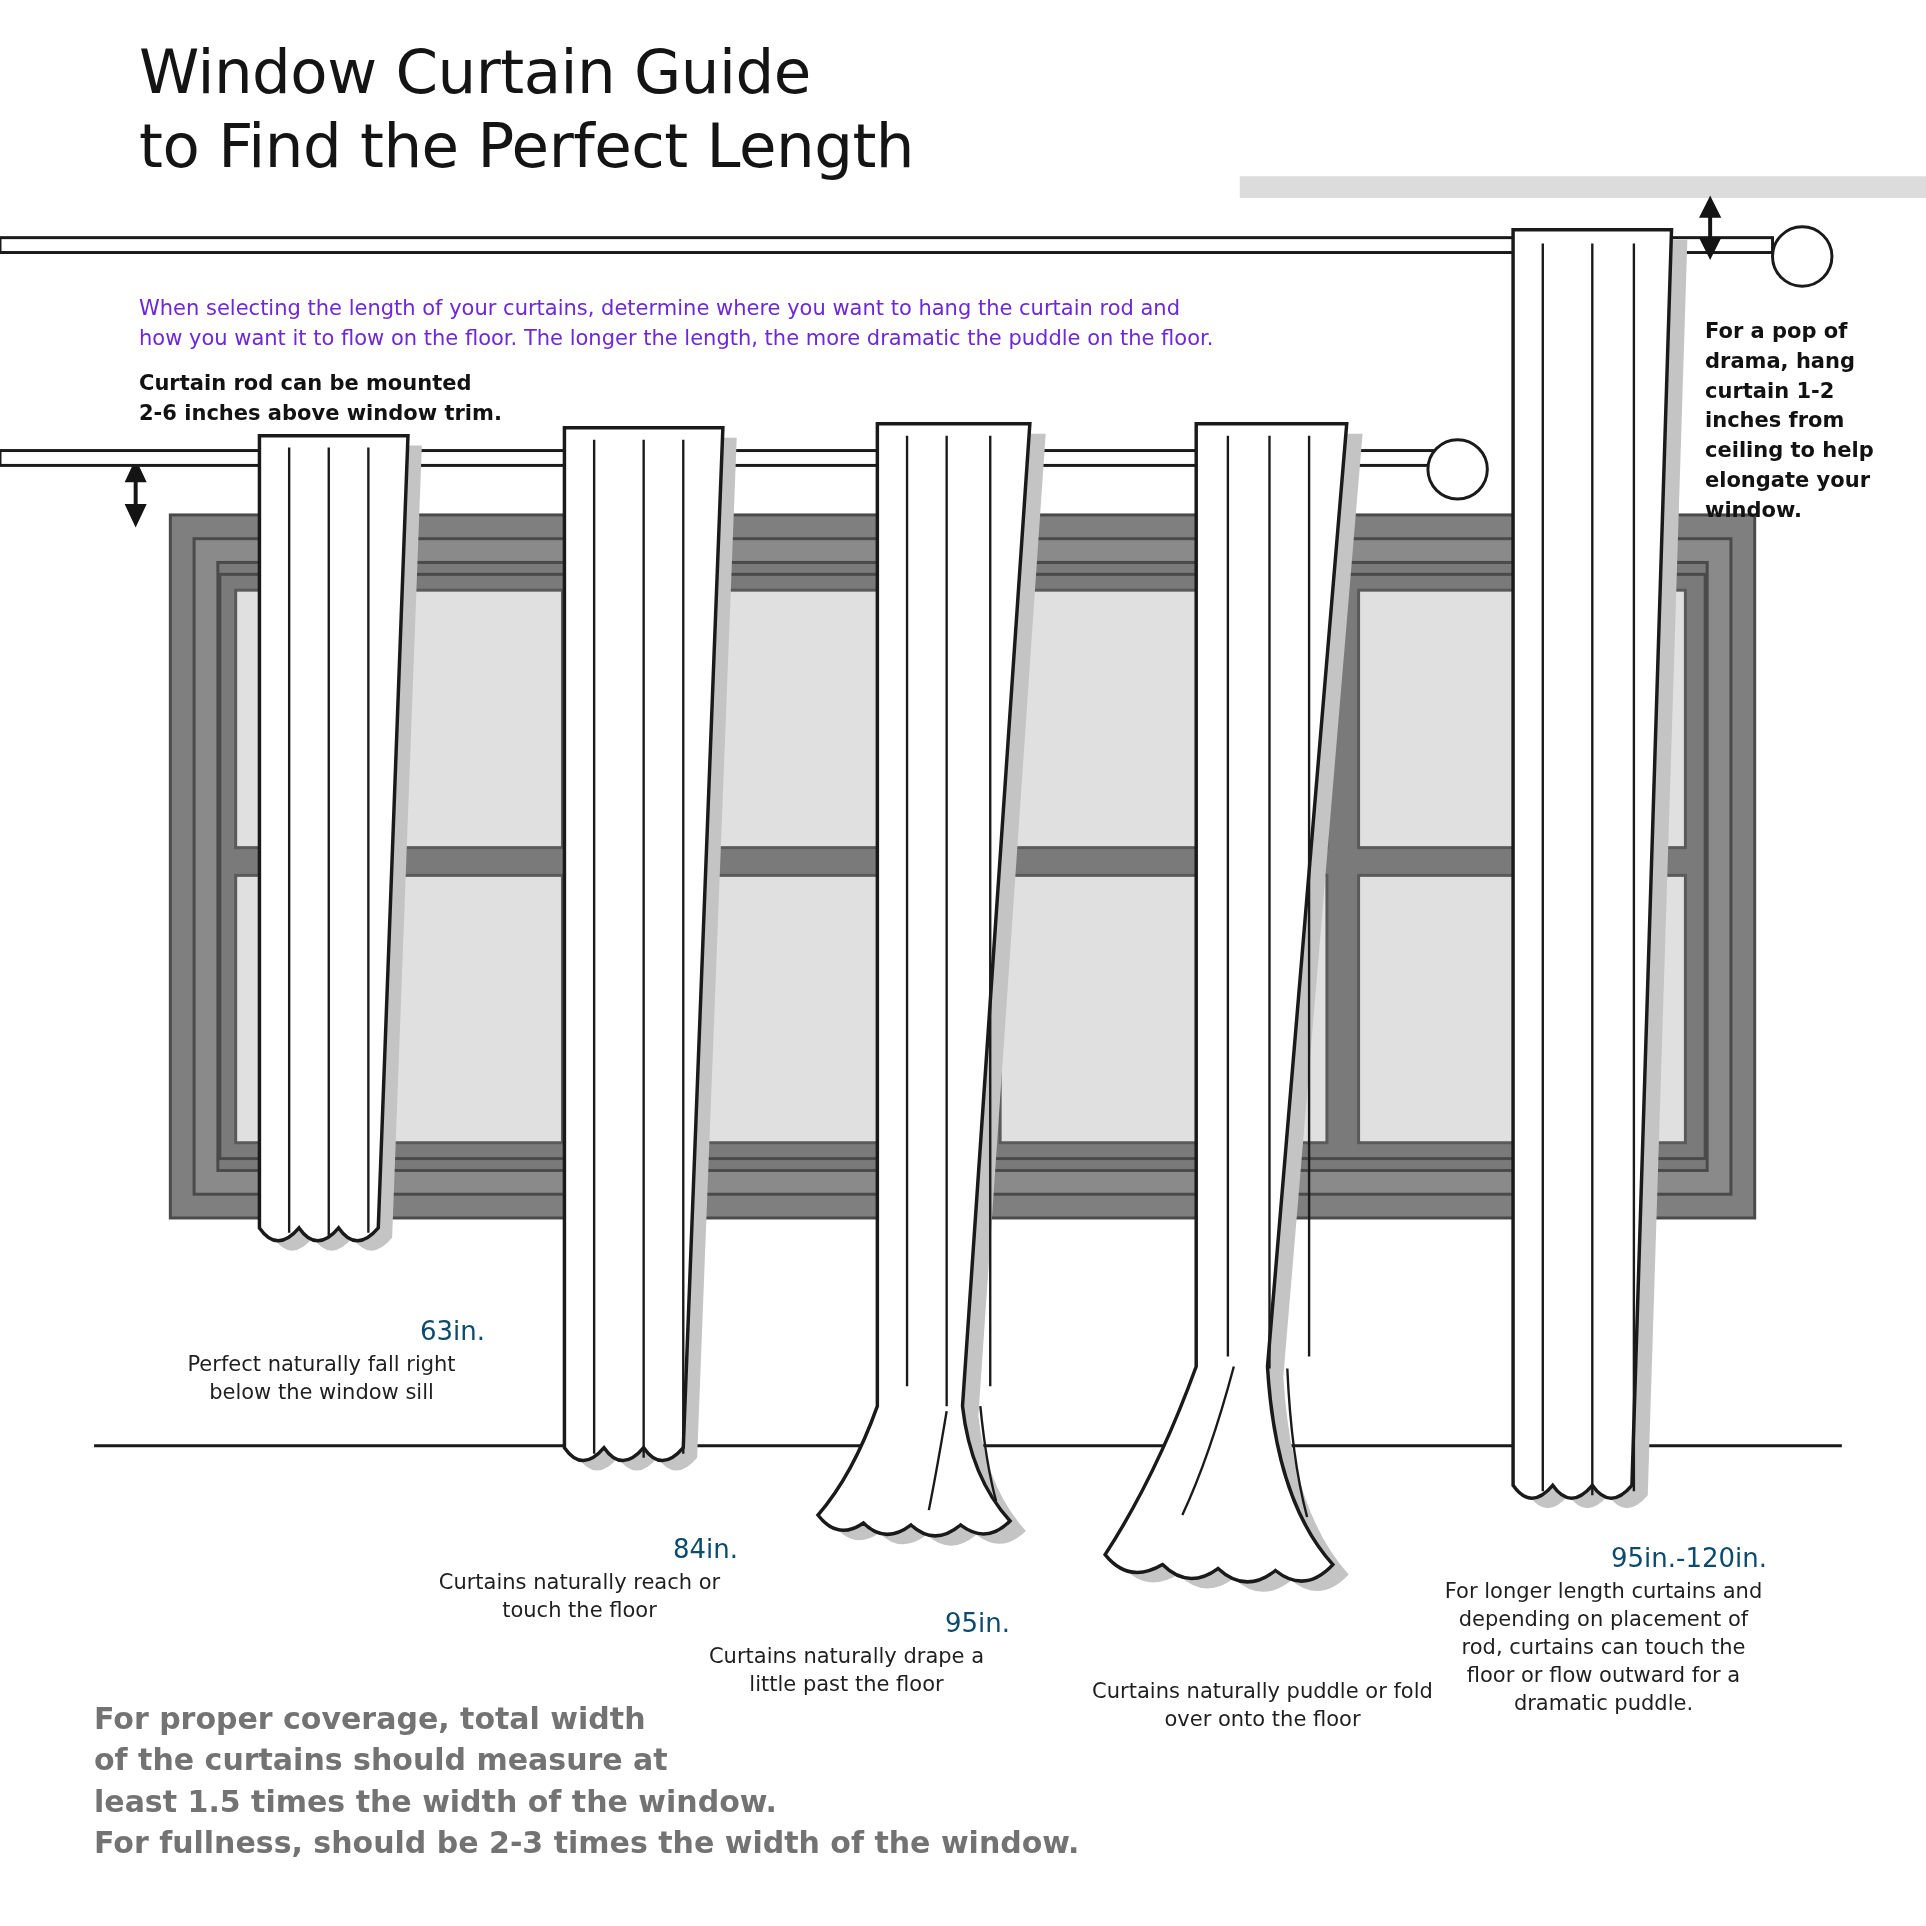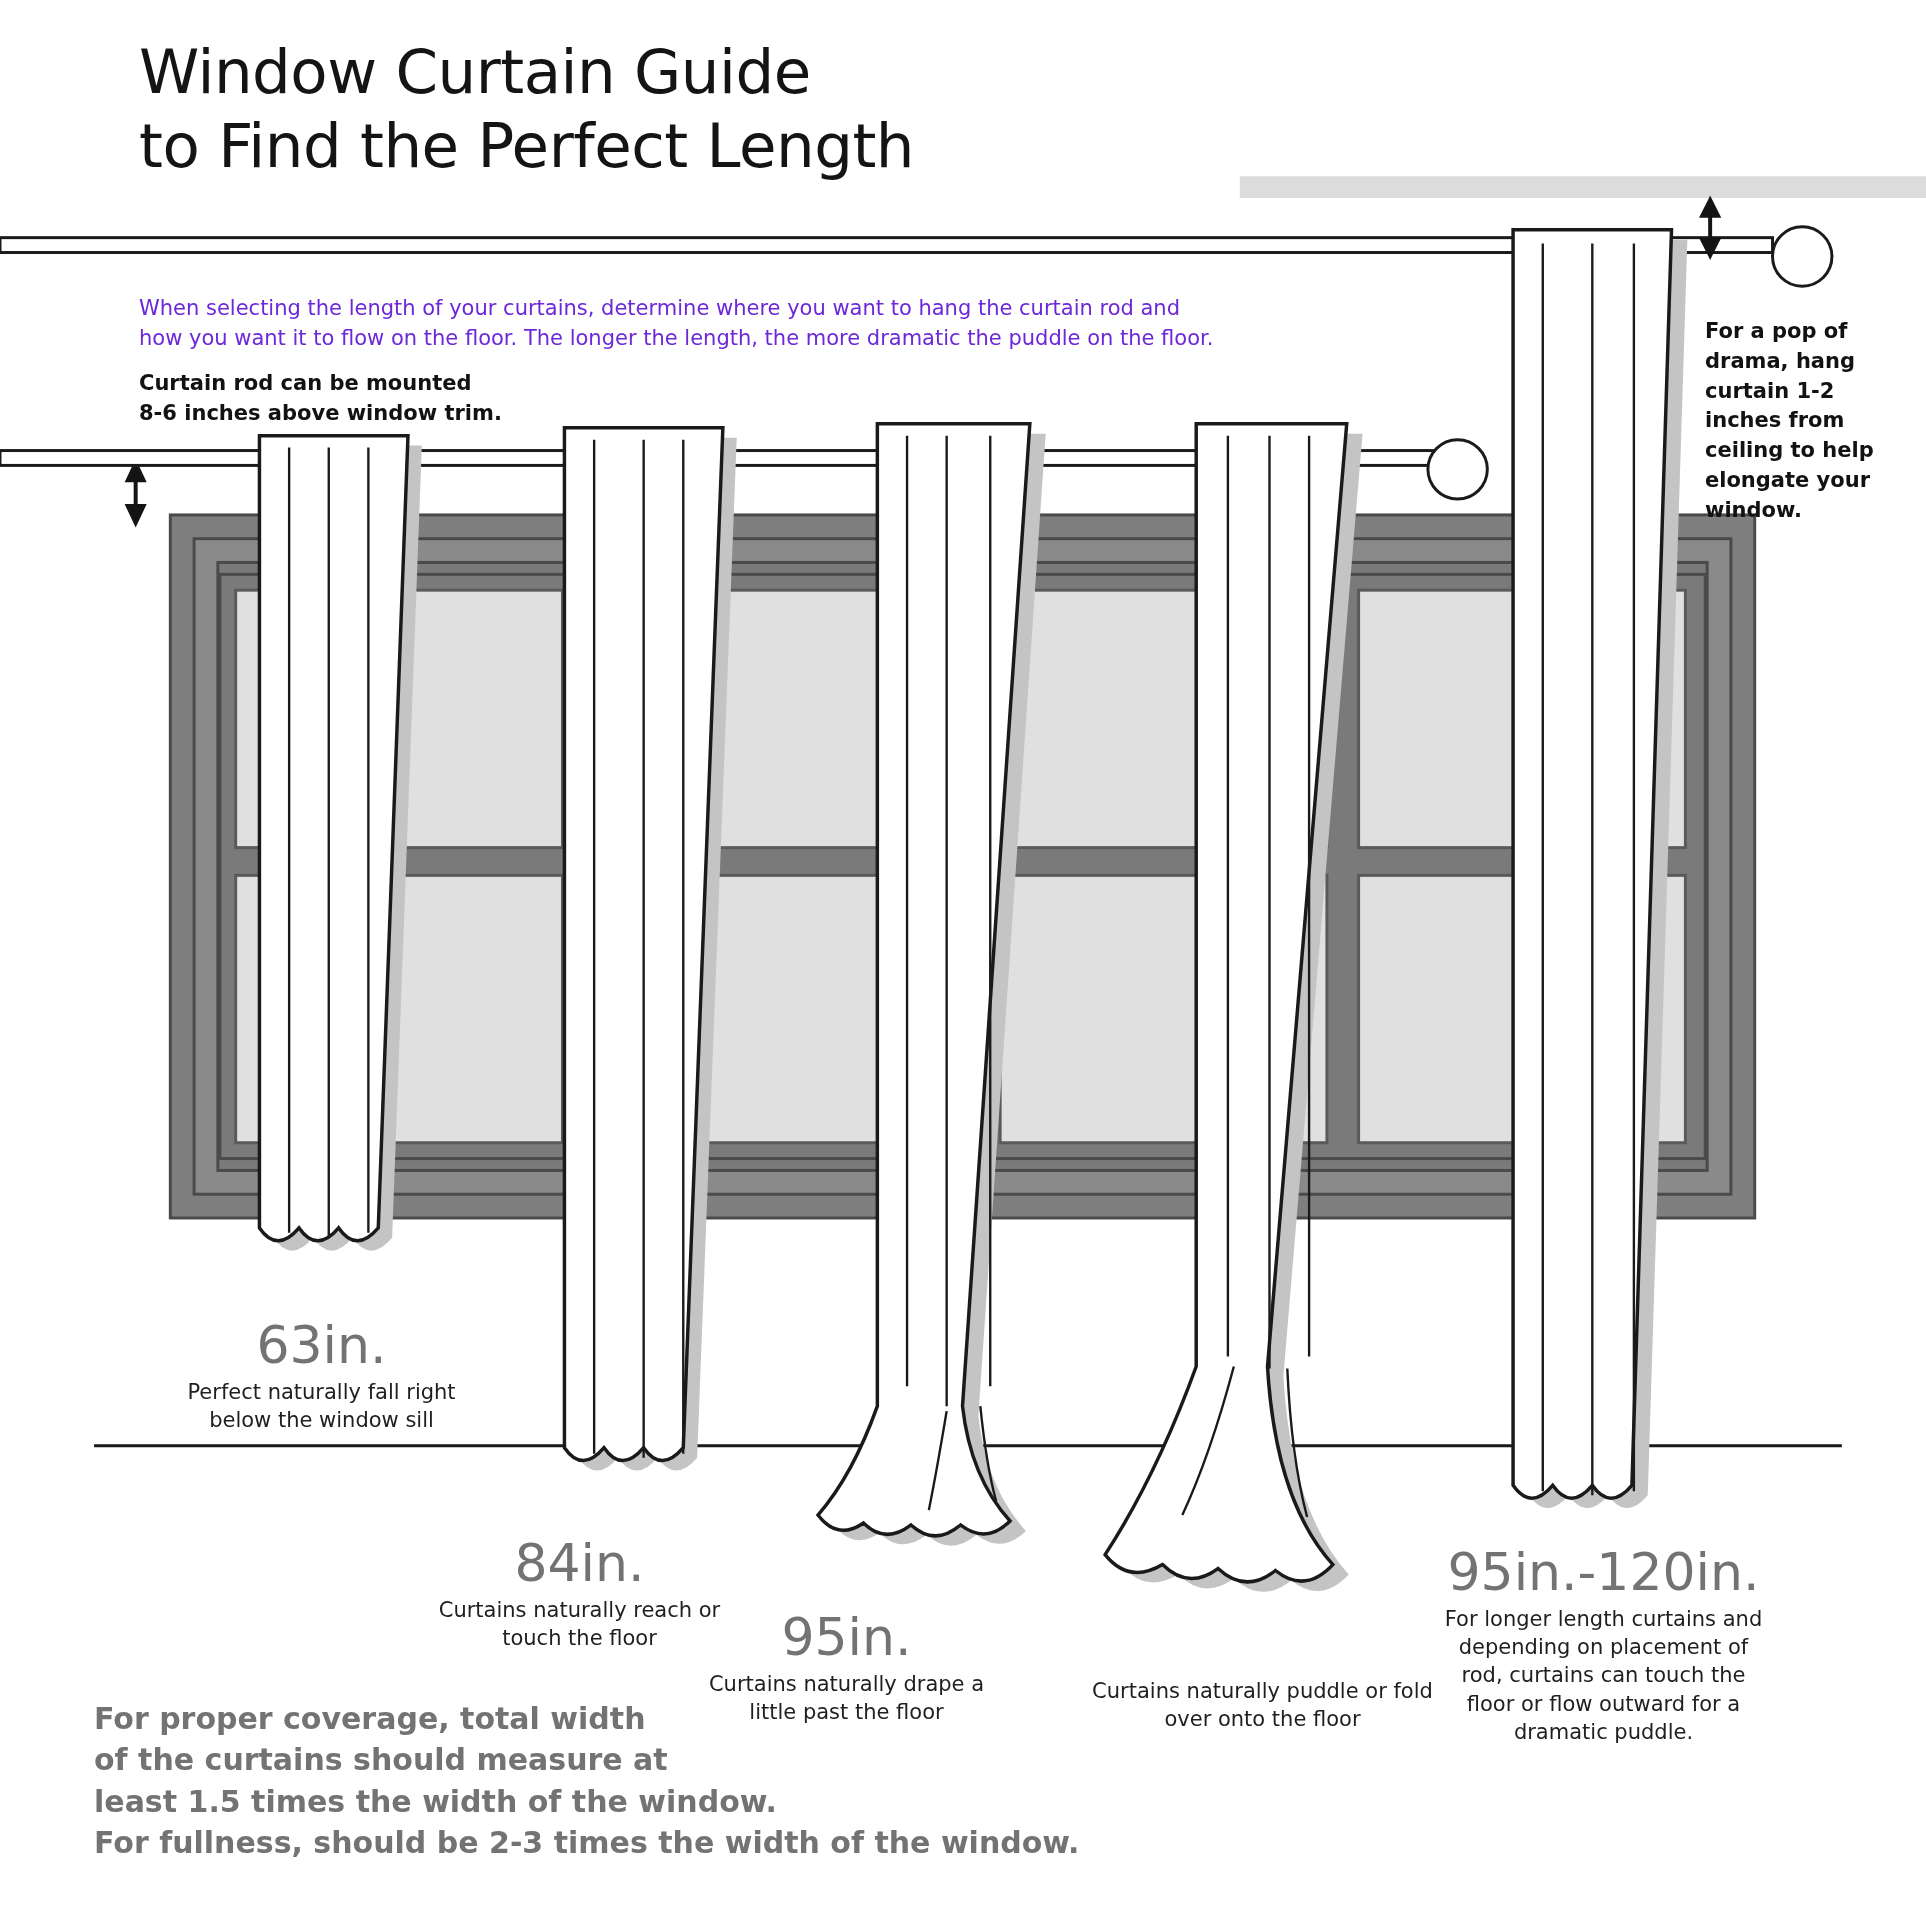--- a/index.html
+++ b/index.html
@@ -12,21 +12,21 @@
 
   #title{left:139px;top:35px;font-size:61px;line-height:1.22;font-weight:400;
          letter-spacing:-0.5px;color:#141414;}
 
   #intro{left:139px;top:293px;font-size:21px;line-height:1.45;color:#6d28d9;width:1168px;}
   #mount-note{left:139px;top:368px;font-size:21px;line-height:1.45;font-weight:bold;color:#121212;width:515px;}
 
   #drama-note{left:1705px;top:317px;font-size:21px;line-height:1.42;font-weight:bold;color:#121212;width:203px;}
 
   .lab{position:absolute;text-align:center;}
-  .lab .num{font-size:52px;line-height:1.1;color:#737373;}
+  .lab .num{font-size:26px;line-height:1.1;color:#0c4a6e;text-align:right;}
   .lab .desc{font-size:21px;line-height:1.34;color:#1f1f1f;margin-top:4px;}
 
   #lab63{left:158px;top:1317px;width:327px;}
   #lab84{left:421px;top:1535px;width:317px;}
   #lab95{left:683px;top:1609px;width:327px;}
   #lab108{left:1089px;top:1673px;width:347px;}
   #lab120{left:1440px;top:1544px;width:327px;}
 
   #footer{left:94px;top:1698px;font-size:30px;line-height:1.38;font-weight:bold;color:#737373;width:1188px;}
 </style>
@@ -143,21 +143,21 @@
     </g>
   </svg>
 
   <div class="txt" id="title">Window Curtain Guide
 to Find the Perfect Length</div>
 
   <div class="txt" id="intro">When selecting the length of your curtains, determine where you want to hang the curtain rod and
 how you want it to flow on the floor. The longer the length, the more dramatic the puddle on the floor.</div>
 
   <div class="txt" id="mount-note">Curtain rod can be mounted
-8-6 inches above window trim.</div>
+2-6 inches above window trim.</div>
 
   <div class="txt" id="drama-note">For a pop of drama, hang curtain 1-2 inches from ceiling to help elongate your window.</div>
 
   <div class="lab" id="lab63">
     <div class="num">63in.</div>
     <div class="desc">Perfect naturally fall
 right below the window sill</div>
   </div>
 
   <div class="lab" id="lab84">

